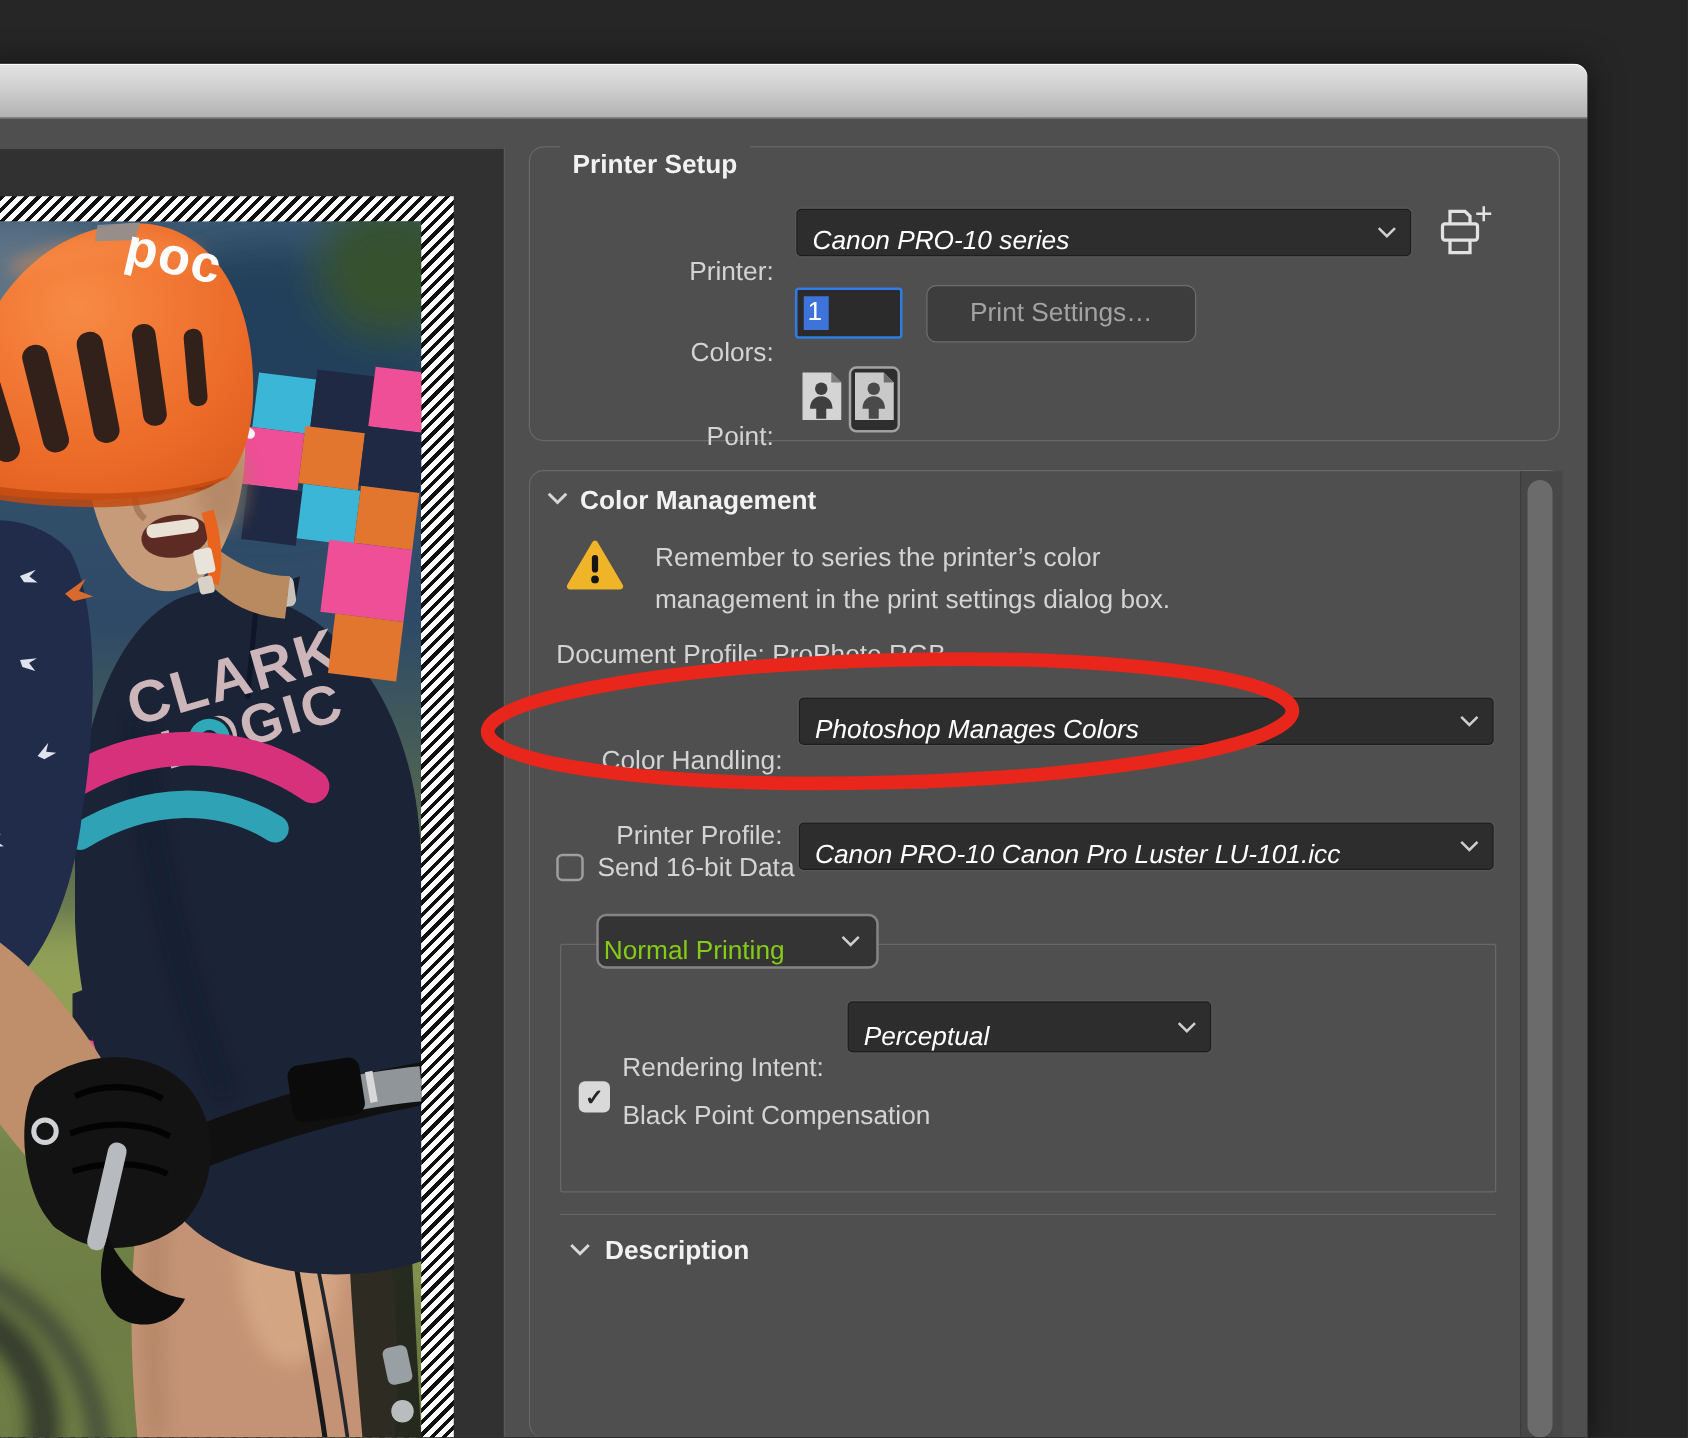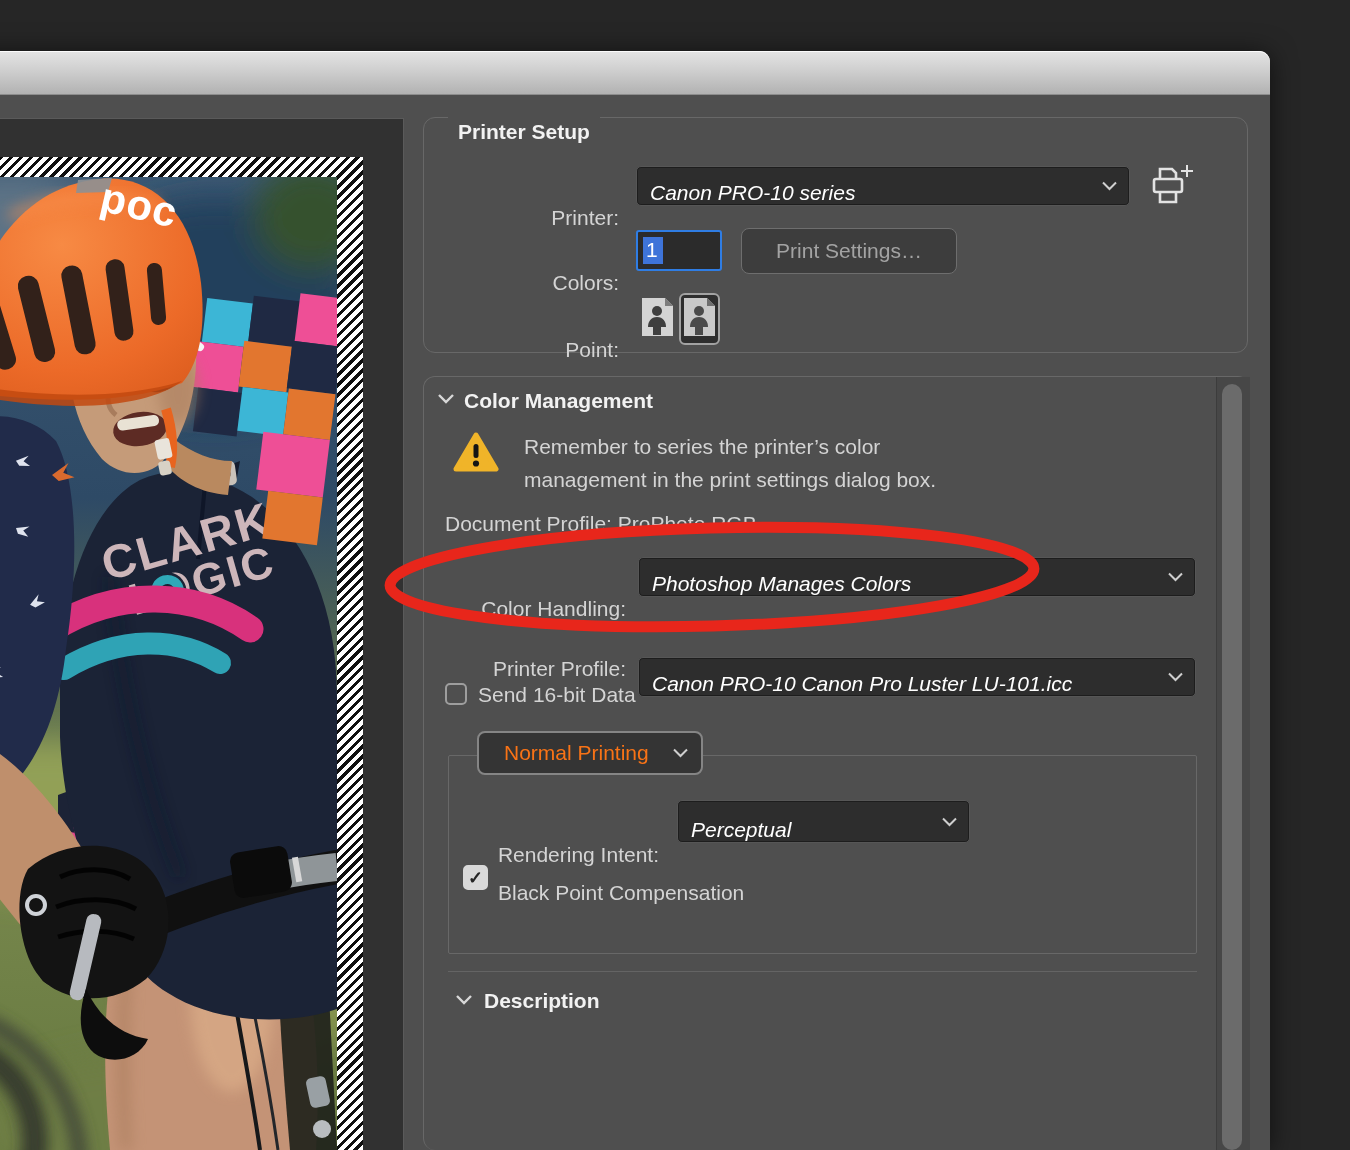--- a/index.html
+++ b/index.html
@@ -45,23 +45,23 @@
     box-shadow: inset 0 0 0 1px rgba(0,0,0,.35);
     font-style: italic;
   }
   .dd .chev { position: absolute; right: 11px; top: 50%; transform: translateY(-50%); }
   .btn {
     position: absolute; display: flex; align-items: center; justify-content: center;
     background: #3d3d3d; border: 1px solid #6e6e6e; border-radius: 8px;
     color: #a3a3a3; font-size: 21px; white-space: nowrap;
   }
   .np {
-    position: absolute; display: flex; align-items: center;
+    position: absolute; display: flex; align-items: flex-end;
     background: #343434; border: 2px solid #858585; border-radius: 8px;
-    color: #f97316; font-size: 21px; padding: 0 38px 0 25px; white-space: nowrap;
+    color: #84cc16; font-size: 21px; padding: 0 38px 0 4px; white-space: nowrap;
   }
   .np .chev { position: absolute; right: 12px; top: 50%; transform: translateY(-50%); }
   .copies {
     position: absolute; background: #2b2b2b; border: 2px solid #2f7de4; border-radius: 3px;
     display: flex; align-items: center; padding-left: 5px; font-size: 21px; color: #fff;
   }
   .copies .sel { background: #3e74d9; padding: 1px 5px 2px 3px; }
   .cb { position: absolute; width: 22px; height: 22px; border: 2px solid #9e9e9e; border-radius: 5px; }
   .cb.on {
     width: 25px; height: 25px; background: #d9d9d9; border-color: #d9d9d9;

